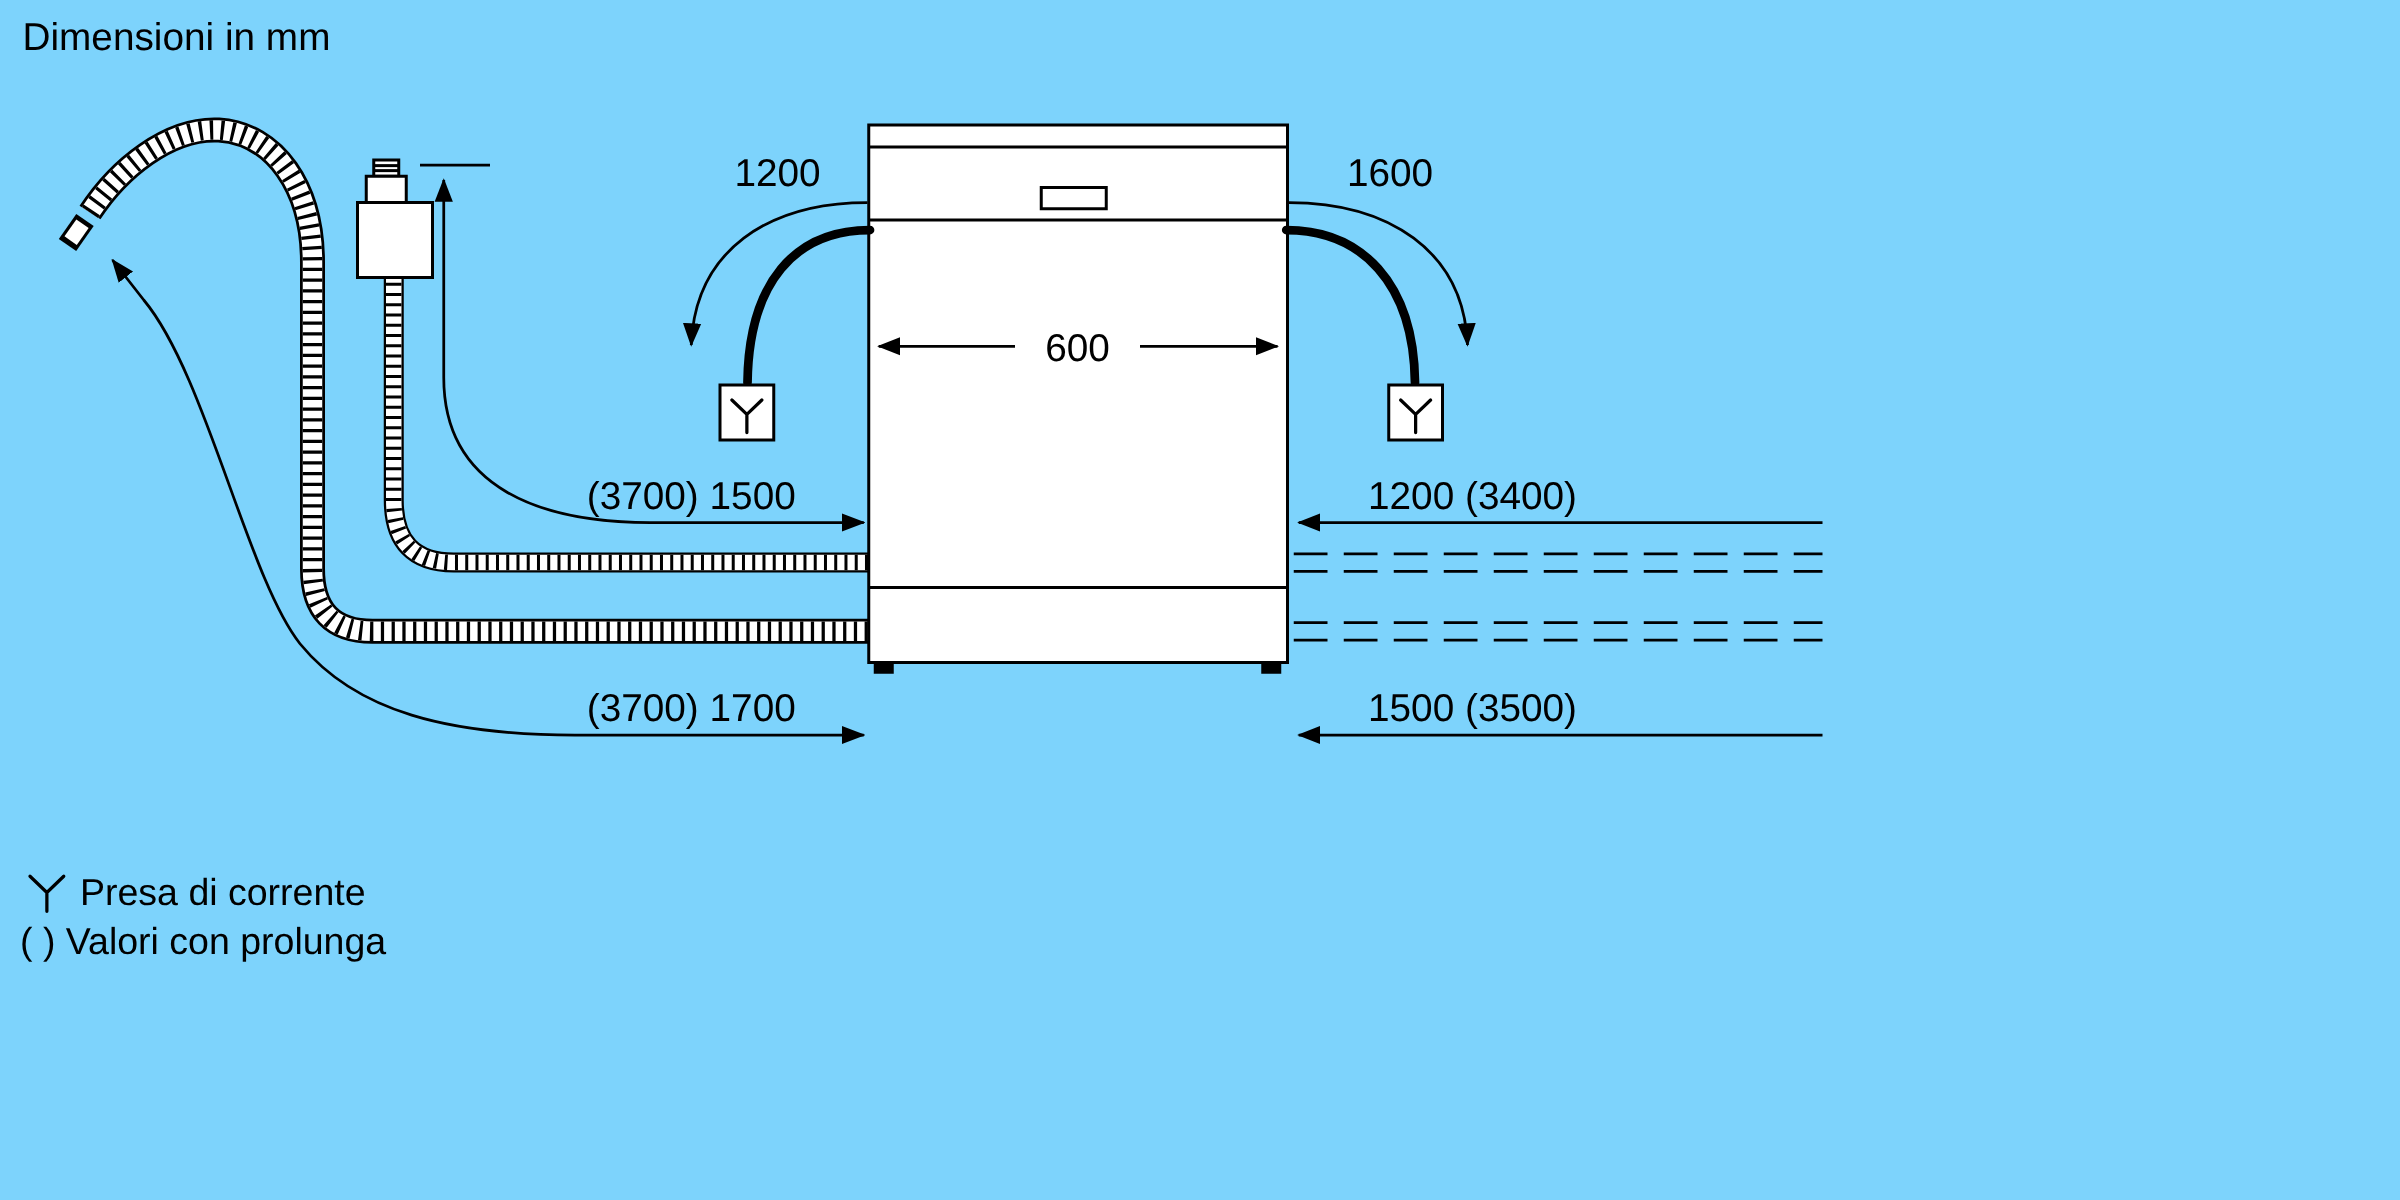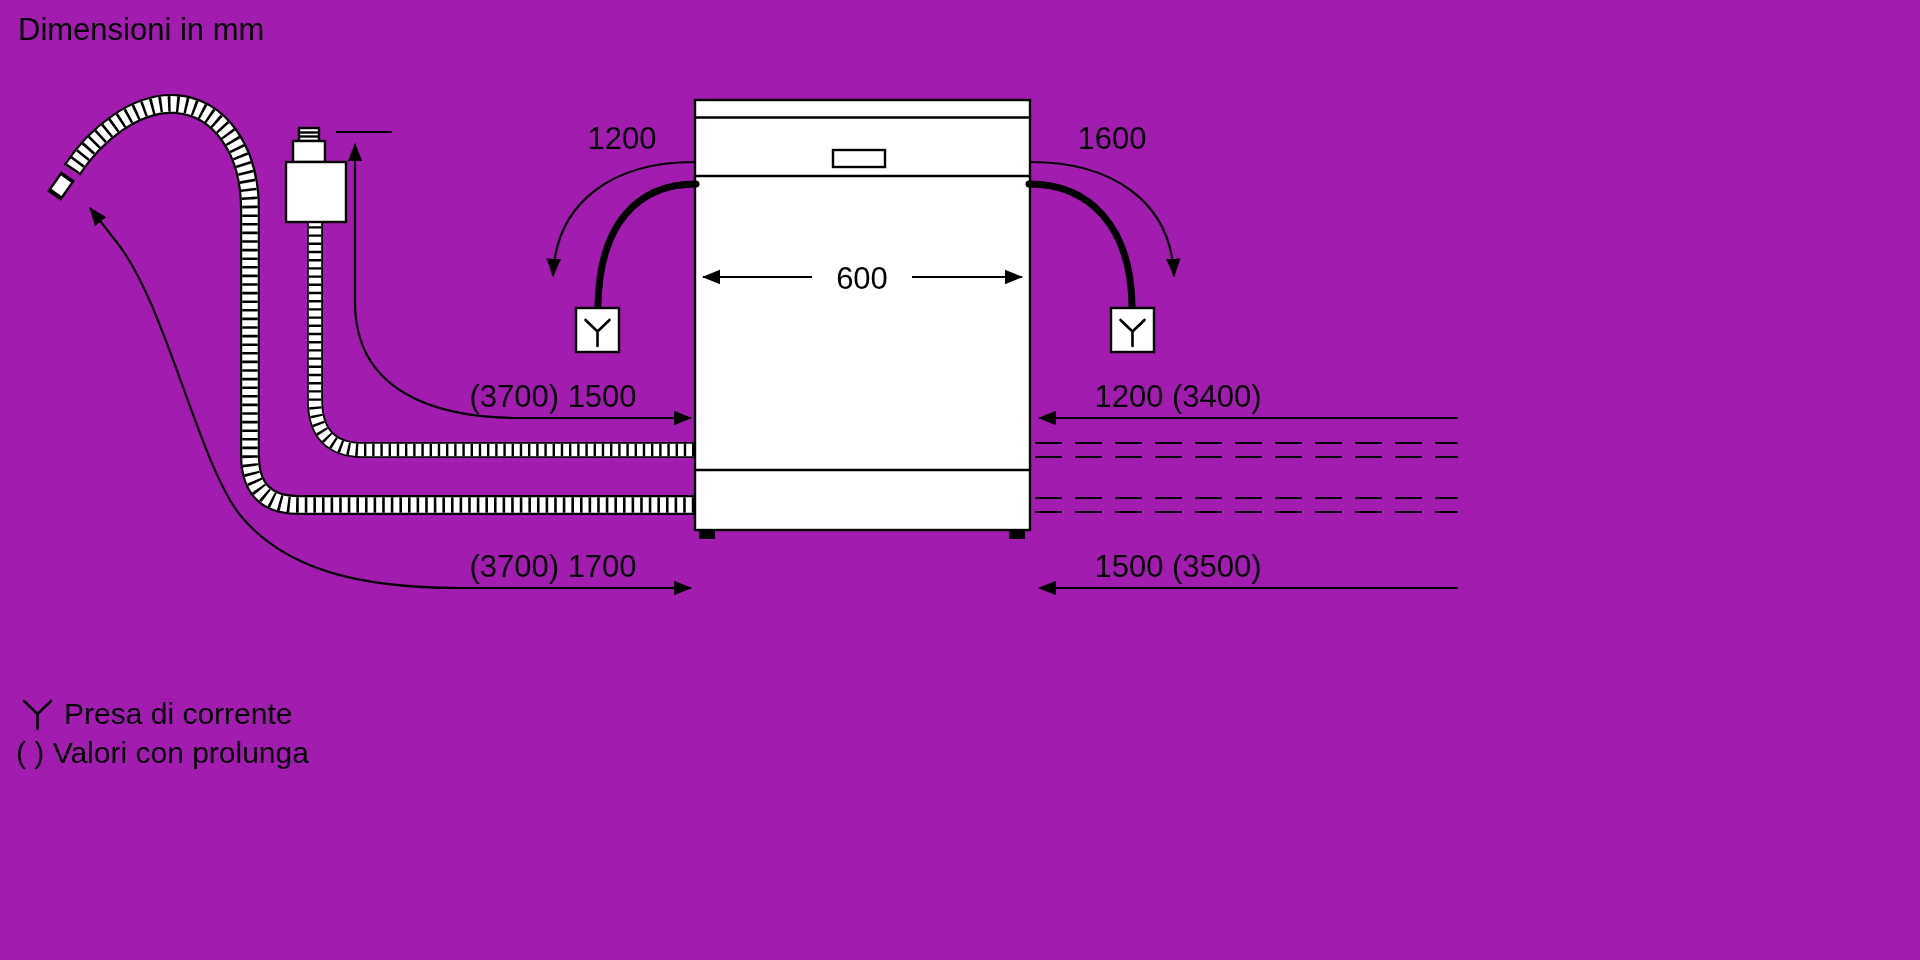--- a/index.html
+++ b/index.html
@@ -1,20 +1,20 @@
 <!DOCTYPE html>
 <html><head>
 <meta charset="utf-8">
 <style>
   html, body { margin: 0; padding: 0; background: #ffffff; }
   .stage {
     position: relative;
     width: 1920px;
     height: 960px;
-    background: #a21caf;
+    background: #7dd3fc;
     overflow: hidden;
   }
   svg { display: block; }
 
   
   .ln    { fill: #ffffff; stroke: #000000; stroke-width: 2.4; }
   .lnf   { fill: none;    stroke: #000000; stroke-width: 2.4; }
   .thin  { fill: none;    stroke: #000000; stroke-width: 2.2; }
   .dash  { fill: none;    stroke: #000000; stroke-width: 2.2; stroke-dasharray: 27 13; }
   .cord  { fill: none;    stroke: #000000; stroke-width: 7;   stroke-linecap: round; }

